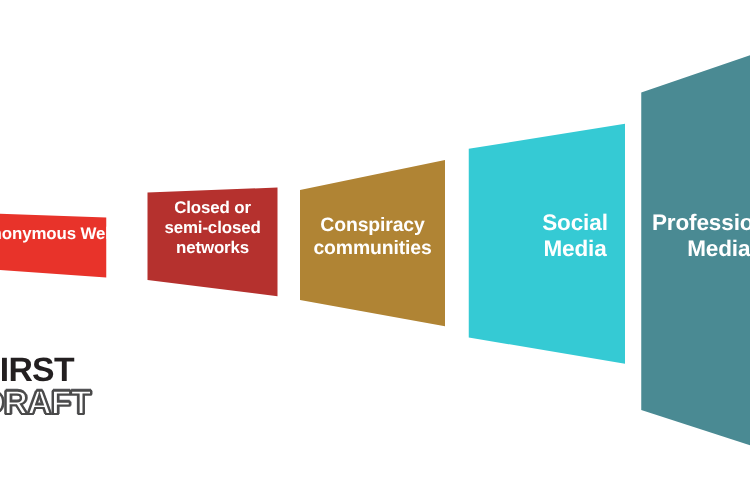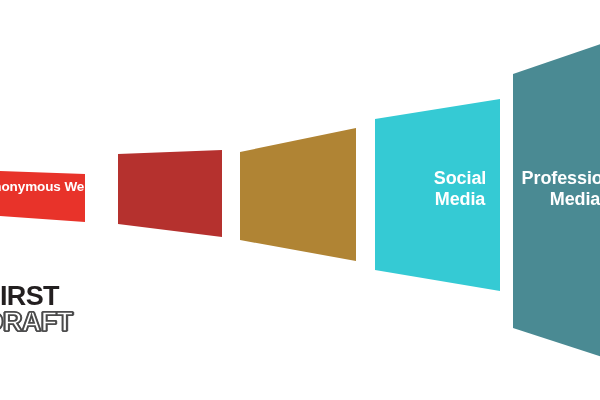--- a/index.html
+++ b/index.html
@@ -102,21 +102,26 @@
   <svg id="funnel-svg" viewBox="0 0 600 400" preserveAspectRatio="none">
     <polygon points="-30,170 85,174 85,222 -30,214" fill="#E8332A"></polygon>
     <polygon points="118,154 222,150 222,237 118,224" fill="#B5312E"></polygon>
     <polygon points="240,152 356,128 356,261 240,240" fill="#B08434"></polygon>
     <polygon points="375,119 500,99 500,291 375,270" fill="#35CAD4"></polygon>
     <polygon points="513,74 630,34 630,366 513,328" fill="#4A8A93"></polygon>
   </svg>
 
   <div class="stage-label" id="label-anonymous-web">Anonymous Web</div>
 
+  <div class="stage-label" id="label-closed-networks">Closed or
+semi-closed
+networks</div>
 
+  <div class="stage-label" id="label-conspiracy">Conspiracy
+communities</div>
 
   <div class="stage-label" id="label-social-media">Social
 Media</div>
 
   <div class="stage-label" id="label-professional-media">Professional
 Media</div>
 
   <div id="logo">
     <span class="logo-line" id="logo-first">FIRST</span>
     <span class="logo-line" id="logo-draft">DRAFT</span>

